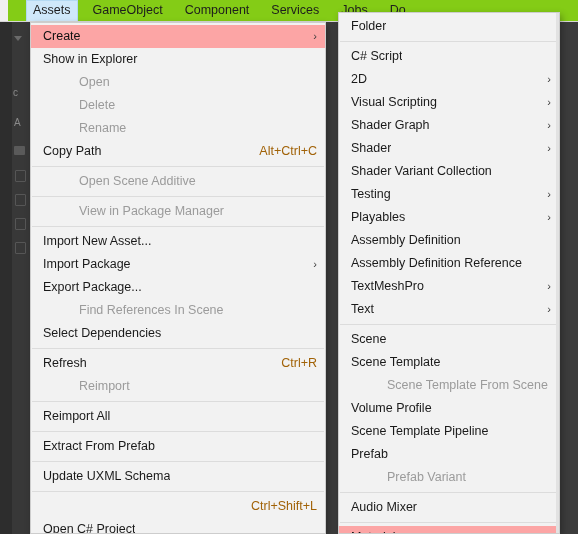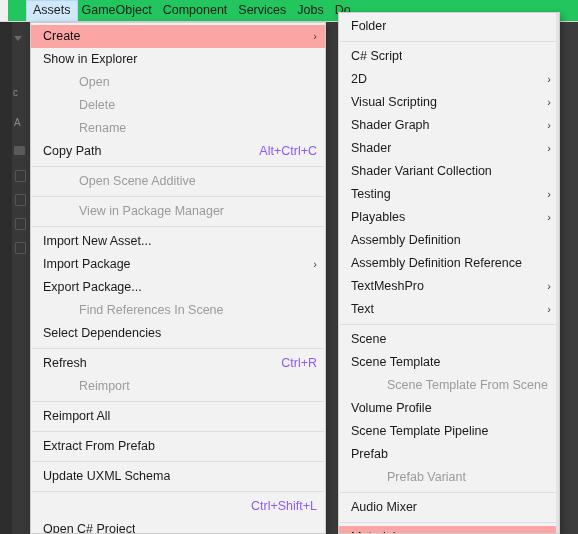--- a/index.html
+++ b/index.html
@@ -65,37 +65,37 @@
     position: absolute;
     background: #5a5a5a;
     border-radius: 1px;
   }
 
   
   #menubar {
     position: absolute;
     left: 0; top: 0;
     width: 578px; height: 22px;
-    background: #22c55e;
+    background: #84cc16;
     border-bottom: 1px solid #d7d7d7;
     display: flex;
     align-items: center;
     box-sizing: border-box;
     padding-left: 4px;
     white-space: nowrap;
     overflow: hidden;
   }
   .menubar-clip {
     position: absolute;
     left: 0; top: 0;
     width: 8px; height: 22px;
     background: #f0f0f0;
   }
   .menubar-item {
-    padding: 3px 7px 4px 4px;
+    padding: 3px 7px 4px 15px;
     font-size: 12.5px;
     line-height: 14px;
     color: #1d1d1d;
     cursor: default;
   }
   .menubar-item.active {
     background: #cfe8fa;
     border: 1px solid #b3d9f2;
     border-bottom: none;
     padding: 2px 6px 4px 6px;
@@ -149,21 +149,21 @@
   }
   .menu-label {
     flex: 0 1 auto;
     overflow: hidden;
     text-overflow: ellipsis;
   }
   .menu-shortcut {
     margin-left: auto;
     padding-left: 18px;
     font-size: 12.5px;
-    color: #8b5cf6;
+    color: #a16207;
   }
   .submenu-arrow {
     margin-left: auto;
     padding-left: 14px;
     font-size: 11px;
     line-height: 11px;
     color: #3c3c3c;
   }
   .menu-sep {
     height: 1px;

